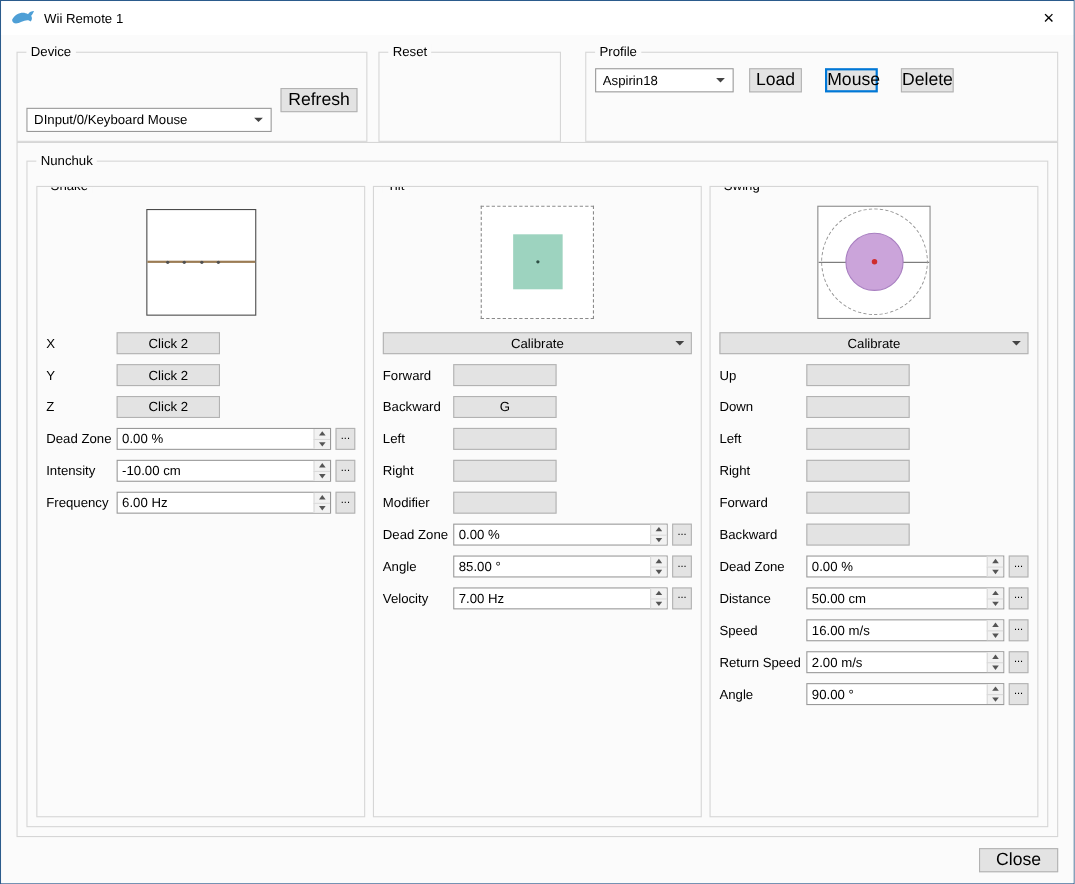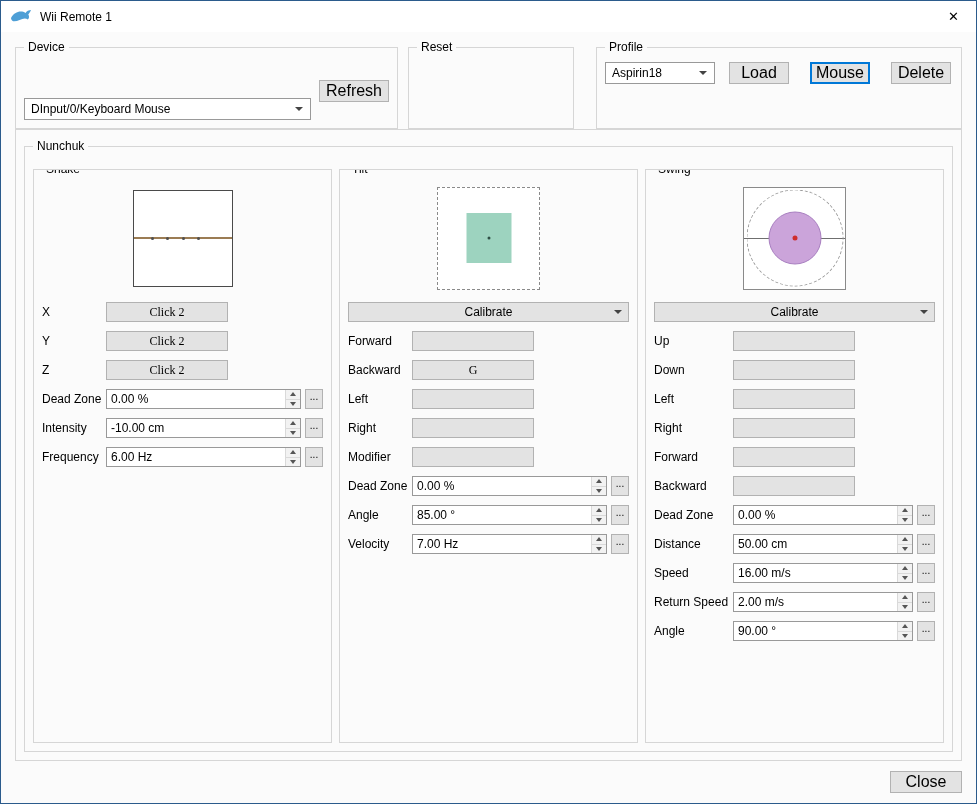--- a/index.html
+++ b/index.html
@@ -21,55 +21,55 @@
   .close-x { margin-left: auto; width: 45px; height: 31px; background: transparent; border: none; font-size: 13px; cursor: default; font-family: inherit; }
 
   
   .body { flex: 1; display: flex; flex-direction: column; padding: 0 14px 10px; background: #fbfbfb; min-height: 0; }
 
   
   .groupbox { position: relative; border: 1px solid #d6d6d6; padding: 14px 8px 8px; }
   .gb-label { position: absolute; top: -8px; left: 8px; background: #fbfbfb; padding: 0 4px; font-size: 12px; white-space: nowrap; }
 
   .toprow { display: flex; margin-top: 15px; flex-shrink: 0; }
-  .gb-device { width: 383px; }
+  .gb-device { width: 319px; }
   .gb-reset  { width: 166px; margin-left: 10px; }
   .gb-profile{ flex: 1; margin-left: 22px; }
   .gb-content { display: flex; align-items: center; }
 
   .btn { background: #e3e3e3; border: 1px solid #b2b2b2; height: 22px; font-size: 16px; font-family: inherit; padding: 0 10px; cursor: default; }
   .btn-w70 { width: 70px; padding: 0; }
-  .btn-w60 { width: 60px; padding: 0; }
+  .btn-w60 { width: 48px; padding: 0; }
   .btn-default { border: 2px solid #0078d7; }
 
   .combo { background: #fff; border: 1px solid #999; height: 22px; display: flex; align-items: center; padding: 0 7px 0 6px; }
   .combo-text { white-space: nowrap; overflow: hidden; }
   .combo-arrow { margin-left: auto; padding-left: 8px; display: inline-flex; }
   .combo-device { flex: 1; margin-right: 8px; margin-top: 36px; }
-  .combo-profile { width: 110px; }
+  .combo-profile { width: 126px; }
 
   .tri-down { width: 0; height: 0; border-left: 4px solid transparent; border-right: 4px solid transparent; border-top: 4px solid #444; }
   .tri-up-s { width: 0; height: 0; border-left: 3px solid transparent; border-right: 3px solid transparent; border-bottom: 4px solid #555; }
   .tri-dn-s { width: 0; height: 0; border-left: 3px solid transparent; border-right: 3px solid transparent; border-top: 4px solid #555; }
 
   
   .tabbar { display: flex; align-items: flex-end; margin-top: 14px; margin-bottom: -1px; position: relative; z-index: 2; flex-shrink: 0; }
   .tab { font-size: 12px; padding: 0 11px; height: 22px; line-height: 21px; background: #f0f0f0; border: 1px solid #d6d6d6; margin-right: -1px; white-space: nowrap; cursor: default; }
   .tab.active { height: 25px; line-height: 24px; background: #fbfbfb; border-bottom: 1px solid #fbfbfb; position: relative; z-index: 3; }
 
   .panel { border: 1px solid #d6d6d6; flex: 1; display: flex; padding: 16px 8px 8px; min-height: 0; }
   .gb-nunchuk { flex: 1; padding: 16px 8px 8px; min-height: 0; }
   .columns { display: flex; gap: 7px; height: 100%; }
   .col { flex: 1; margin-top: 6px; height: calc(100% - 6px); padding: 12px 8px 8px; overflow: hidden; }
 
   
   .row { display: flex; align-items: center; height: 20px; margin-bottom: 9px; }
   .lbl { width: 64px; flex-shrink: 0; font-size: 12px; white-space: nowrap; }
   .col-swing .lbl { width: 79px; }
-  .map-btn { width: 122px; height: 20px; background: #e3e3e3; border: 1px solid #b2b2b2; font-size: 12px; font-family: Liberation Serif, serif; cursor: default; }
+  .map-btn { width: 94px; height: 20px; background: #e3e3e3; border: 1px solid #b2b2b2; font-size: 12px; font-family: Liberation Sans, sans-serif; cursor: default; }
   .spinbox { flex: 1; height: 20px; border: 1px solid #999; background: #fff; display: flex; min-width: 0; }
   .spinbox input { flex: 1; min-width: 0; border: none; outline: none; background: transparent; font-family: inherit; font-size: 12px; padding: 0 4px; }
   .spinner { width: 15px; display: flex; flex-direction: column; flex-shrink: 0; }
   .spin-btn { flex: 1; display: flex; align-items: center; justify-content: center; background: #f2f2f2; border-left: 1px solid #d9d9d9; }
   .spin-btn + .spin-btn { border-top: 1px solid #d9d9d9; }
   .dots { width: 18px; height: 20px; margin-left: 4px; flex-shrink: 0; background: #e3e3e3; border: 1px solid #b2b2b2; font-size: 10px; line-height: 1; padding: 0 0 5px 0; font-family: inherit; cursor: default; }
 
   .calibrate { position: relative; width: 100%; height: 20px; background: #e3e3e3; border: 1px solid #b2b2b2; font-size: 12px; font-family: inherit; margin-bottom: 9px; cursor: default; }
   .calibrate .arrow { position: absolute; right: 6px; top: 50%; transform: translateY(-50%); }
 

